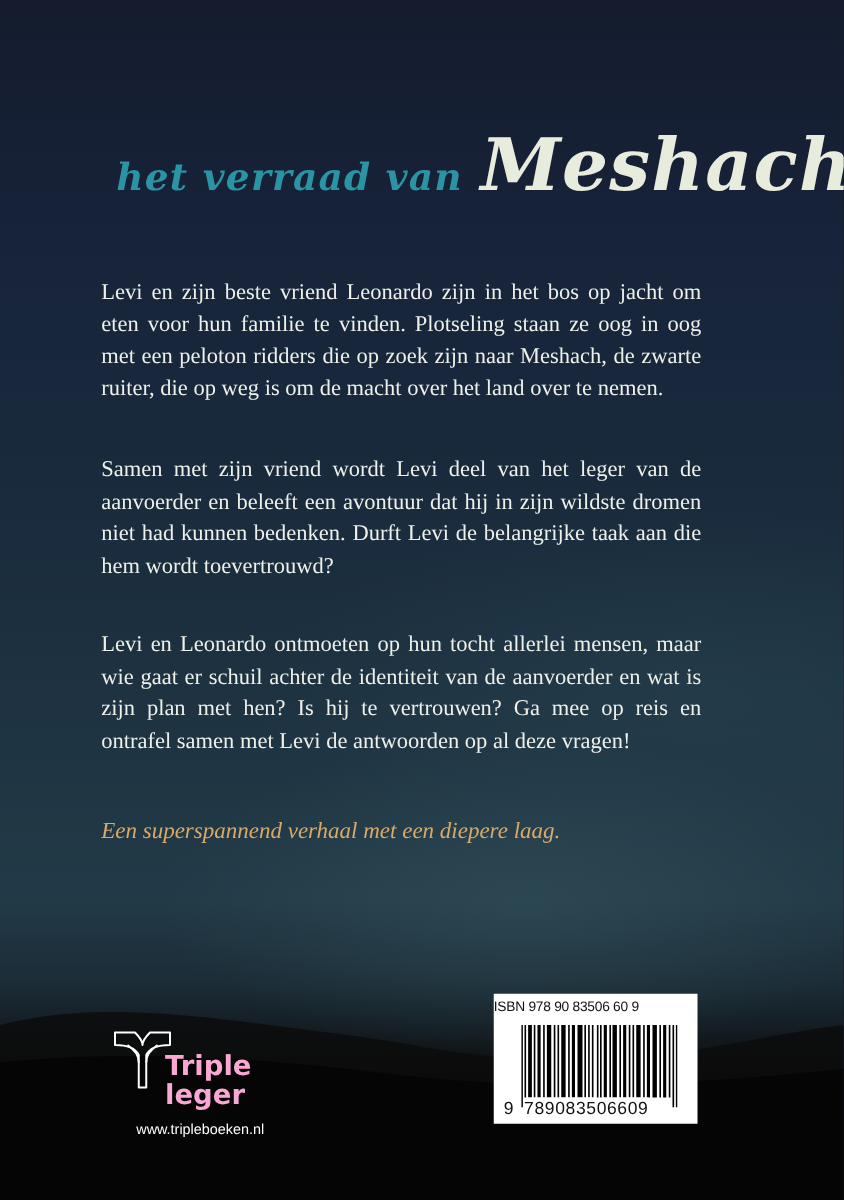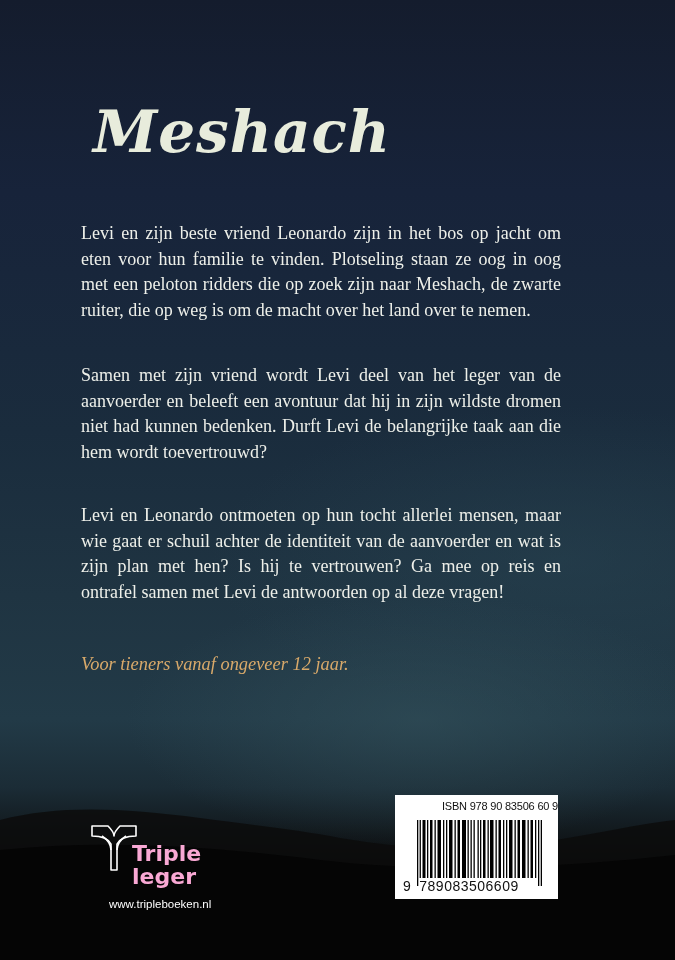--- a/index.html
+++ b/index.html
@@ -58,21 +58,21 @@
       position: absolute; left: 2px; top: 76px;
       font-family: Liberation Sans, sans-serif; font-size: 11.5px; color: #ffffff;
       white-space: nowrap;
       margin-left: 17px;
     }
     .barcode-box {
       position: absolute; left: 395px; top: 795px; width: 163px; height: 104px;
       background: #ffffff;
     }
     .isbn-label {
-      position: absolute; left: 0; right: 0; top: 5px; text-align: right;
+      position: absolute; left: 0; right: 0; top: 5px; text-align: left;
       font-family: "Liberation Sans", sans-serif; font-size: 11px; color: #111;
       letter-spacing: -0.2px;
     }
     .bars {
       position: absolute; left: 22px; top: 25px; width: 125px; height: 66px;
     }
     .isbn-digits {
       position: absolute; left: 8px; right: 6px; top: 83px;
       font-family: "Liberation Sans", sans-serif; font-size: 14px; color: #111;
       display: flex; letter-spacing: 0.5px;
@@ -82,29 +82,30 @@
 </head>
 <body>
 
 <div class="bg"></div>
 <svg class="hills" viewBox="0 0 675 200" preserveAspectRatio="none">
   <path d="M0,60 C60,45 120,48 200,58 C260,66 300,70 340,78 C400,88 460,92 520,85 C580,78 630,65 675,60 L675,200 L0,200 Z" fill="#0c0c0c" opacity="0.85"></path>
   <path d="M0,90 C100,80 200,85 320,100 C420,112 540,110 675,95 L675,200 L0,200 Z" fill="#050505"></path>
 </svg>
 
 <div class="title">
+  <span class="title-small">het verraad van</span>
   <span class="title-big">Meshach</span>
 </div>
 
 <p class="body-text last-left" style="top:221px;">Levi en zijn beste vriend Leonardo zijn in het bos op jacht om eten voor hun familie te vinden. Plotseling staan ze oog in oog met een peloton ridders die op zoek zijn naar Meshach, de zwarte ruiter, die op weg is om de macht over het land over te nemen.</p>
 <p class="body-text last-left" style="top:363px;">Samen met zijn vriend wordt Levi deel van het leger van de aanvoerder en beleeft een avontuur dat hij in zijn wildste dromen niet had kunnen bedenken. Durft Levi de belangrijke taak aan die hem wordt toevertrouwd?</p>
 <p class="body-text last-left" style="top:503px;">Levi en Leonardo ontmoeten op hun tocht allerlei mensen, maar wie gaat er schuil achter de identiteit van de aanvoer­der en wat is zijn plan met hen? Is hij te vertrouwen? Ga mee op reis en ontrafel samen met Levi de antwoorden op al deze vragen!</p>
 
 <div class="tagline">
-  <div>Voor tieners vanaf ongeveer 12 jaar.</div>
+  <div>Een superspannend verhaal met een diepere laag.</div>
 </div>
 
 <div class="logo">
   <svg class="logo-mark" viewBox="0 0 48 50">
     <g fill="none" stroke="#ffffff" stroke-width="1.6" stroke-linejoin="round">
       <path d="M2,4 L18,4 C22,8 24,12 24,14 C24,12 26,8 30,4 L46,4 L46,14 C36,14 30,16 27,22 L27,48 L21,48 L21,22 C18,16 12,14 2,14 Z"></path>
       <path d="M12,14 C18,18 21,22 21,28"></path>
       <path d="M36,14 C30,18 27,22 27,28"></path>
     </g>
   </svg>

